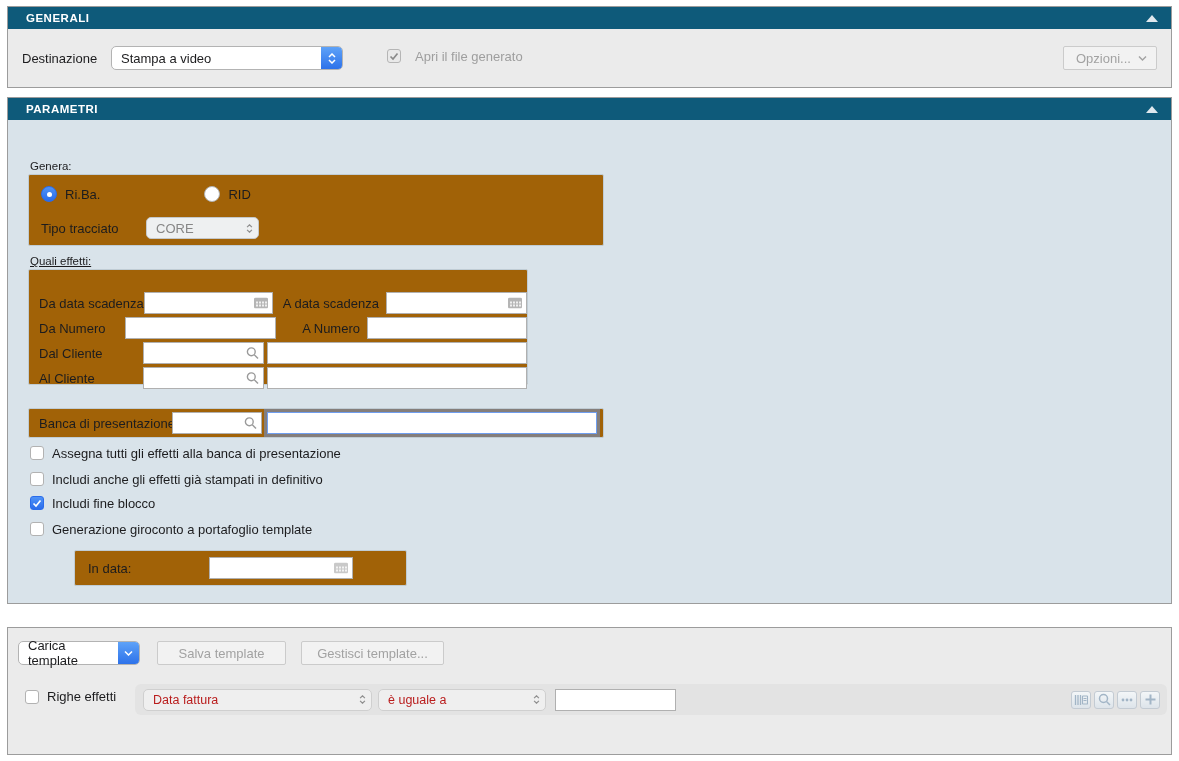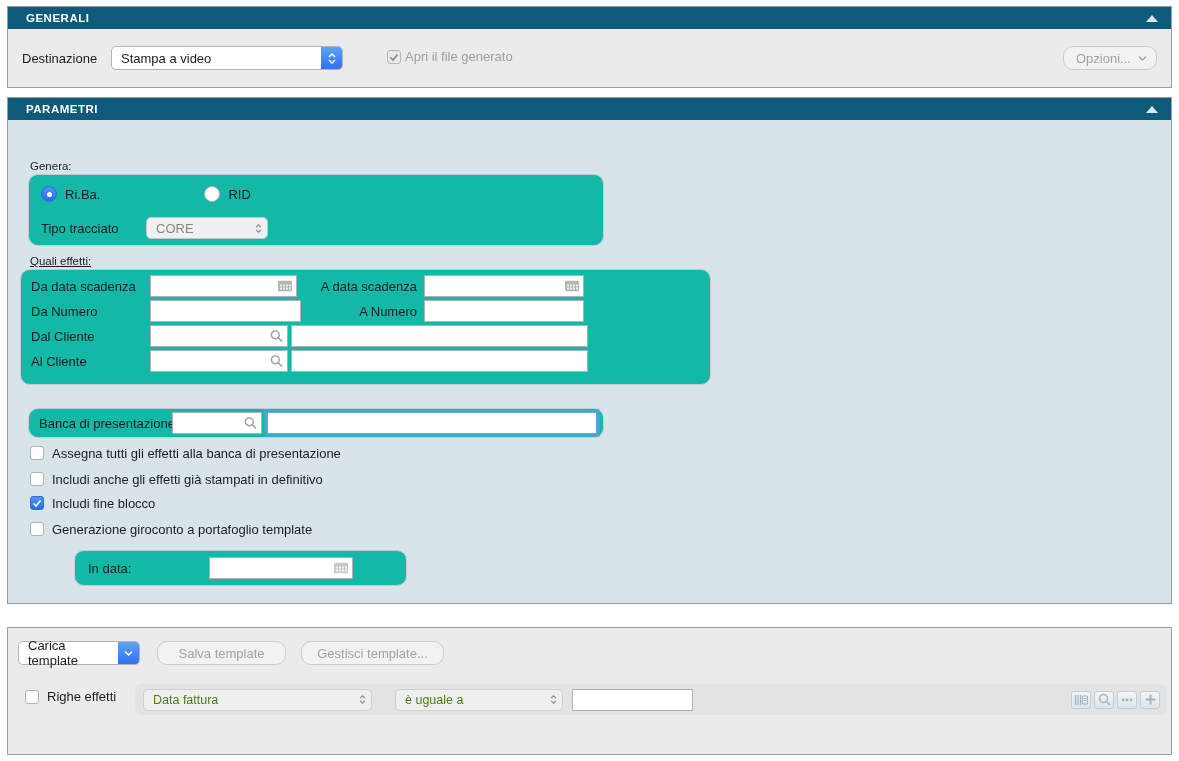--- a/index.html
+++ b/index.html
@@ -54,46 +54,46 @@
   .checkbox.on .check { display:block; }
   .checkbox.disabled { background:#ffffff; }
   .checkbox.disabled.on { background:#e9e9e9; border-color:#b5b5b5; color:#8a8a8a; }
 
   .radio { width:16px; height:16px; border-radius:50%; border:1px solid #b2b2b2; background:#ffffff;
            display:inline-flex; align-items:center; justify-content:center; flex:0 0 auto; }
   .radio .dot { display:none; width:5px; height:5px; border-radius:50%; background:#ffffff; }
   .radio.on { background:linear-gradient(180deg,#4f93f7,#2a6ceb); border-color:#2a6ceb; }
   .radio.on .dot { display:block; }
 
-  .btn-disabled { background:#f2f2f2; border:1px solid #cbcbcb; border-radius:10px; height:24px;
+  .btn-disabled { background:#f2f2f2; border:1px solid #cbcbcb; border-radius:2px; height:24px;
                   color:#a2a2a2; font-family:"Liberation Sans",sans-serif; font-size:13px;
                   display:inline-flex; align-items:center; justify-content:center; padding:0 14px; }
 
-  .inner-box { position:absolute; background:#14b8a6; border:1px solid #c0ccd4; border-radius:10px; }
+  .inner-box { position:absolute; background:#a16207; border:1px solid #c0ccd4; border-radius:2px; }
 
   
   #generali-body { height:58px; }
   #generali-body .dest-lbl { position:absolute; left:14px; top:22px; }
   #generali-body .dest-popup { position:absolute; left:103px; top:17px; width:232px; }
-  #generali-body .apri-wrap { position:absolute; left:379px; top:20px; display:flex; align-items:flex-end; gap:4px; color:#9e9e9e; }
+  #generali-body .apri-wrap { position:absolute; left:379px; top:20px; display:flex; align-items:flex-start; gap:14px; color:#9e9e9e; }
   #generali-body .opzioni-btn { position:absolute; right:14px; top:17px; width:94px; justify-content:space-between; padding:0 9px 0 12px; }
 
   
   #parametri-body { height:483px;margin-top:16px; }
   .lbl-genera { position:absolute; left:22px; top:24px; }
   .box-genera { left:20px; top:38px; width:576px; height:72px; }
   .radio-row  { position:absolute; left:12px; top:11px; display:flex; align-items:center; }
   .radio-row .r1 { display:flex; align-items:center; gap:8px; }
   .radio-row .r2 { display:flex; align-items:center; gap:8px; margin-left:104px; }
   .tipo-row   { position:absolute; left:12px; top:42px; display:flex; align-items:center; }
   .tipo-row .lbl { width:105px; }
-  .tipo-row .popup-disabled { width:122px; }
+  .tipo-row .popup-disabled { width:113px; }
 
   .lbl-quali { position:absolute; left:22px; top:119px;text-decoration:underline; }
-  .box-quali { left:12px; top:133px; width:691px; height:116px; padding:5px 0 0 10px; }
+  .box-quali { left:20px; top:133px; width:500px; height:116px; padding:22px 0 0 10px; }
   .f-row { display:flex; align-items:center; height:22px; margin-bottom:3px; }
   .lbl-l  { width:119px; }
   .lbl-r  { text-align:right; padding-right:7px; }
   .date-f { width:147px; }
   .num-f1 { width:151px; }
   .cli-sm { width:138px; }
   .cli-wide { width:297px; margin-left:3px; height:22px; }
   .r-data .lbl-r { width:127px; }
   .r-data .f2 { width:160px; }
   .r-num .lbl-r { width:123px; }
@@ -118,23 +118,23 @@
   .warning { position:absolute; left:20px; top:457px; color:#111; }
 
   
   #extra-body { height:104px; }
   .carica-popup { position:absolute; left:10px; top:13px; width:122px; padding-right:36px; }
   .btn-salva    { position:absolute; left:149px; top:13px; width:129px; }
   .btn-gestisci { position:absolute; left:293px; top:13px; width:143px; }
   .righe-row { position:absolute; left:17px; top:61px; display:flex; align-items:center; gap:8px; }
   .filter-box { position:absolute; left:127px; top:56px; width:1032px; height:31px; background:#e3e3e3;
                 border-radius:6px; display:flex; align-items:center; padding:0 7px 0 8px; }
-  .filter-box .popup-disabled { background:#efefef; border-color:#cfcfcf; color:#4d7c0f; font-size:12.5px; }
+  .filter-box .popup-disabled { background:#efefef; border-color:#cfcfcf; color:#b91c1c; font-size:12.5px; }
   .flt-field { width:229px; }
-  .flt-op    { width:168px; margin-left:23px; }
+  .flt-op    { width:168px; margin-left:6px; }
   .flt-input { width:121px; margin-left:9px; }
   .flt-icons { margin-left:auto; display:flex; gap:3px; }
   .mini-btn { width:20px; height:18px; border-radius:3px; border:1px solid #c3cbd3;
               background:linear-gradient(180deg,#f3f6f8,#dde4ea); display:inline-flex;
               align-items:center; justify-content:center; color:#a2b5c6; }
 </style>
 </head>
 <body>
 
 <section class="panel" id="panel-generali">

